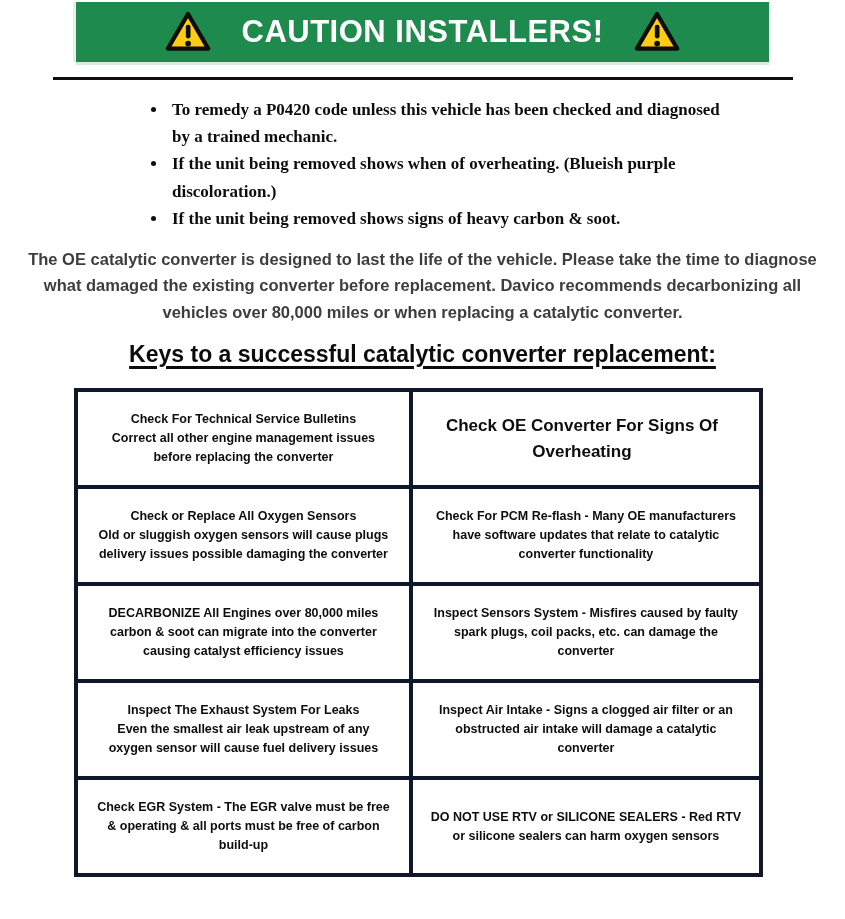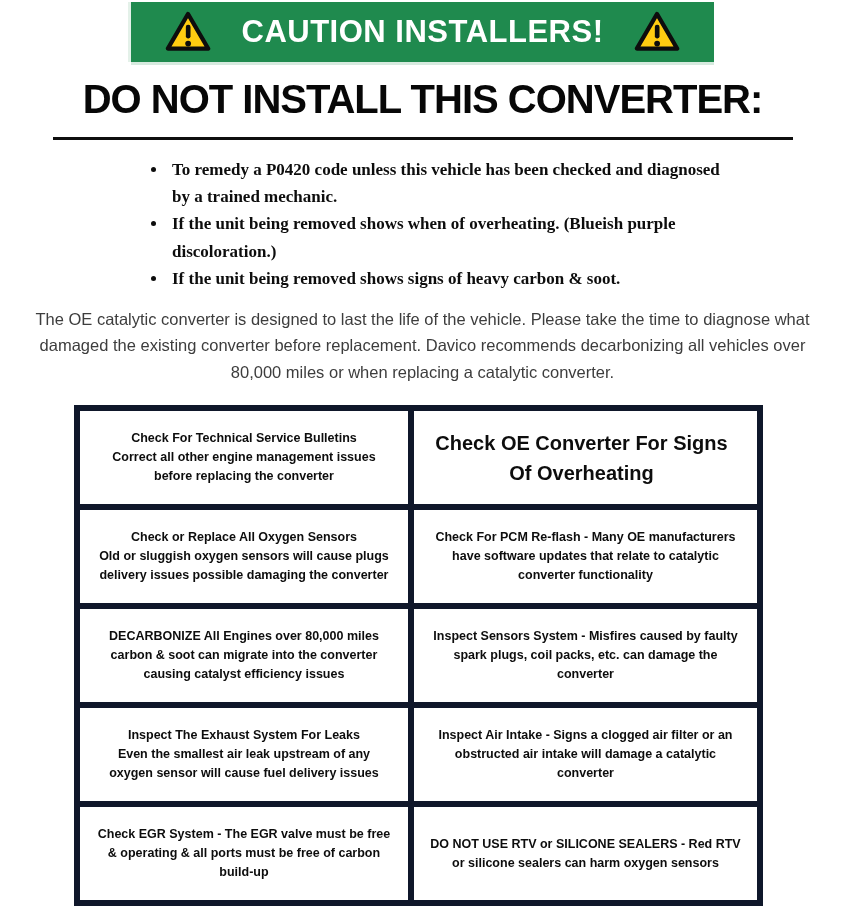--- a/index.html
+++ b/index.html
@@ -12,21 +12,21 @@
   .page {
     position: relative;
     width: 845px;
     height: 919px;
     overflow: hidden;
     background: #ffffff;
   }
   
   .banner {
     margin: 2px auto 0 auto;
-    width: 583px;
+    width: 693px;
     height: 60px;
     background: var(--green, #1f8a4e);
     display: flex;
     align-items: center;
     justify-content: center;
     gap: 31px;
     box-shadow: 0 3px 0 rgba(31,138,78,0.18), -3px 0 0 rgba(31,138,78,0.12);
   }
   .banner h1 {
     margin: 0;
@@ -69,21 +69,21 @@
     color: #0d0d0d;
     font-family: Liberation Serif, serif;
   }
   .bullets li { margin: 0; padding-left: 4px; }
   
   .paragraph {
     margin: 14px auto 0 auto;
     width: 812px;
     text-align: center;
     font-size: 16.5px;
-    font-weight: 400;
+    font-weight: 700;
     line-height: 1.6;
     color: #3d3d3d;
   }
   
   .keys {
     margin: 16px auto 0 auto;
     text-align: center;
     font-size: 23px;
     font-weight: 800;
     color: #0b0b0b;
@@ -92,34 +92,34 @@
     text-underline-offset: 4px;
   }
   
   .keys-table {
     margin: 20px auto 0 74px;
     width: 689px;
     border-collapse: collapse;
     table-layout: fixed;
   }
   .keys-table td {
-    border: 6px solid #0f172a;
+    border: 4px solid #0f172a;
     vertical-align: middle;
     text-align: center;
     font-size: 12.5px;
     font-weight: 700;
     line-height: 1.5;
     padding: 10px 16px;
     height: 73px;
     white-space: pre-line;
     color: #0d0d0d;
   }
   .keys-table td.col-left  { width: 48.2%; }
   .keys-table td.col-right { width: 51.8%; }
-  .keys-table td.cell-large { font-size: 20px; padding-left: 8px; }
+  .keys-table td.cell-large { font-size: 17px; padding-left: 8px; }
 </style>
 </head>
 <body>
 
 <div class="page">
 
   <header class="banner">
     <span class="tri">
       <svg viewBox="0 0 64 58" aria-hidden="true">
         <path d="M32 4 L60 52 L4 52 Z" fill="var(--warning-yellow)" stroke="var(--ink)" stroke-width="6" stroke-linejoin="round"></path>
@@ -130,32 +130,32 @@
     <h1>CAUTION INSTALLERS!</h1>
     <span class="tri">
       <svg viewBox="0 0 64 58" aria-hidden="true">
         <path d="M32 4 L60 52 L4 52 Z" fill="var(--warning-yellow)" stroke="var(--ink)" stroke-width="6" stroke-linejoin="round"></path>
         <rect x="29" y="19" width="6.5" height="19" rx="3" fill="var(--ink)"></rect>
         <circle cx="32.2" cy="45" r="4" fill="var(--ink)"></circle>
       </svg>
     </span>
   </header>
 
-  <h2 class="title">DO NOT INSTALL THIS CONVERTER:</h2>
 
   <div class="divider"></div>
 
   <ul class="bullets" id="bullets">
       <li>To remedy a P0420 code unless this vehicle has been checked and diagnosed by a trained mechanic.</li>
       <li>If the unit being removed shows when of overheating. (Blueish purple discoloration.)</li>
       <li>If the unit being removed shows signs of heavy carbon &amp; soot.</li>
     </ul>
 
   <p class="paragraph">The OE catalytic converter is designed to last the life of the vehicle. Please take the time to diagnose what damaged the existing converter before replacement. Davico recommends decarbonizing all vehicles over 80,000 miles or when replacing a catalytic converter.</p>
 
+  <h3 class="keys">Keys to a successful catalytic converter replacement:</h3>
 
   <table class="keys-table">
     <tbody id="table-body">
         <tr>
           <td class="col-left">Check For Technical Service Bulletins
 Correct all other engine management issues before replacing the converter</td>
           <td class="col-right cell-large">Check OE Converter For Signs Of Overheating</td>
         </tr>
         <tr>
           <td class="col-left">Check or Replace All Oxygen Sensors

